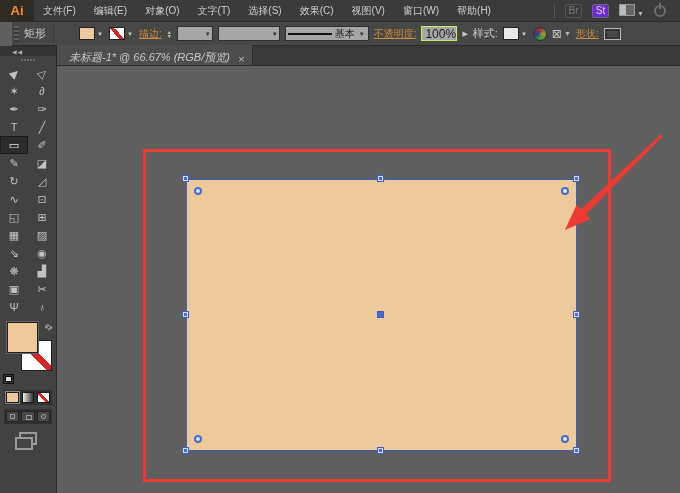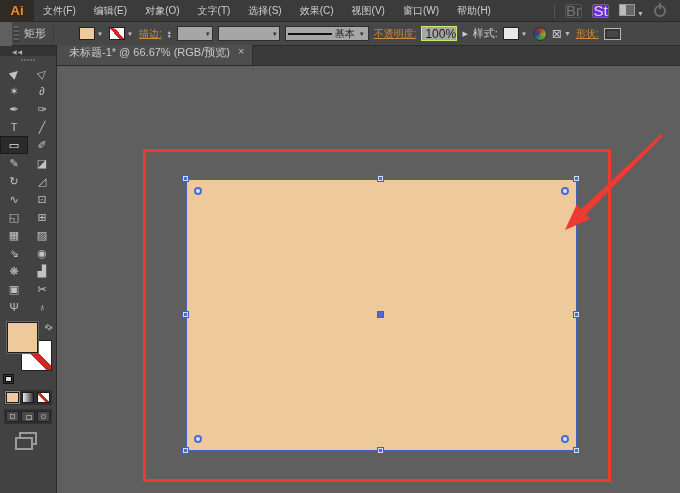--- a/index.html
+++ b/index.html
@@ -14,21 +14,21 @@
   body{font-family:"Liberation Sans","DejaVu Sans",sans-serif;background:#222;}
   .app{width:680px;height:493px;overflow:hidden;position:relative;display:flex;flex-direction:column;background:var(--canvas-bg);}
 
   
   .menubar{height:22px;background:var(--menubar-bg);display:flex;align-items:center;border-bottom:1px solid var(--border-dark);flex:0 0 22px;}
   .logo{width:34px;height:22px;background:#2e2a24;color:var(--logo-orange);font-weight:bold;font-size:13px;display:flex;align-items:center;justify-content:center;}
   .menu-items{display:flex;align-items:center;height:100%;}
   .menu-item{color:var(--text);font-size:10px;padding:0 9px;height:100%;display:flex;align-items:center;cursor:default;}
   .menubar-right{margin-left:auto;display:flex;align-items:center;gap:10px;padding-right:14px;}
   .mb-sep{width:1px;height:14px;background:#555;}
-  .badge{font-size:15px;border:1px solid #6a6a6a;border-radius:2px;width:17px;height:14px;display:flex;align-items:center;justify-content:center;}
+  .badge{font-size:10px;border:1px solid #6a6a6a;border-radius:2px;width:17px;height:14px;display:flex;align-items:center;justify-content:center;}
   .badge.dim{color:#777;border-color:#555;}
   .badge.lit{color:#ddd;background:#6d28d9;}
   .ws-icon{width:16px;height:12px;border:1px solid #999;background:linear-gradient(to right,#bbb 40%,#666 40%);display:inline-block;}
   .caret{color:#bbb;font-size:7px;margin-left:2px;}
   .power-icon{width:12px;height:12px;border:2px solid #7a7a7a;border-radius:50%;position:relative;opacity:.8;}
   .power-icon::after{content:"";position:absolute;left:3px;top:-4px;width:2px;height:6px;background:#7a7a7a;}
 
   
   .controlbar{height:24px;background:var(--controlbar-bg);border-bottom:1px solid var(--border-dark);display:flex;align-items:center;gap:5px;padding:0 6px 0 2px;flex:0 0 24px;margin-left:12px;}
   .grip{width:5px;height:16px;background:repeating-linear-gradient(to bottom,#5f5f5f 0 2px,#383838 2px 4px);}
@@ -83,21 +83,21 @@
   .mode-btn{width:15px;height:11px;border:1px solid #222;background:#4a4a4a;position:relative;cursor:pointer;}
   .mode-btn::after{content:"";position:absolute;inset:2px 3px;border:1px solid #999;}
   .mode-btn.m2::after{inset:3px 2px 1px 4px;}
   .mode-btn.m3::after{border-radius:50%;}
   .screen-mode{margin:8px auto 0;width:18px;height:13px;border:2px solid #9a9a9a;position:relative;cursor:pointer;}
   .screen-mode::after{content:"";position:absolute;left:-6px;top:3px;width:14px;height:9px;border:2px solid #9a9a9a;background:var(--toolbar-bg);}
 
   
   .main{flex:1;display:flex;flex-direction:column;min-width:0;}
   .tabbar{height:20px;background:var(--tabbar-bg);border-bottom:1px solid var(--border-dark);display:flex;align-items:flex-end;flex:0 0 20px;}
-  .tab{height:20px;background:var(--tab-active-bg);color:#c9c9c9;font-size:11px;display:flex;align-items:flex-start;gap:8px;padding:0 8px 0 12px;border-right:1px solid #2e2e2e;}
+  .tab{height:20px;background:var(--tab-active-bg);color:#c9c9c9;font-size:11px;display:flex;align-items:flex-end;gap:8px;padding:0 8px 0 12px;border-right:1px solid #2e2e2e;font-style:italic;}
   .tab-close{color:#bbb;font-size:11px;cursor:pointer;}
 
   
   .canvas{position:relative;flex:1;background:var(--canvas-bg);overflow:hidden;}
   .red-rect{position:absolute;left:86px;top:83px;width:468px;height:333px;border:3px solid var(--annotation-red);}
   .art-rect{position:absolute;left:129px;top:113px;width:391px;height:272px;background:var(--artwork-tan);border:1px solid #4060c0;cursor:move;}
   .h{position:absolute;width:7px;height:7px;background:var(--handle-fill);border:1px solid #3f5ec6;}
   .h::after{content:"";position:absolute;left:1px;top:1px;width:3px;height:3px;background:var(--selection-blue);}
   .h.center{background:var(--selection-blue);}
   .h.center::after{display:none;}

